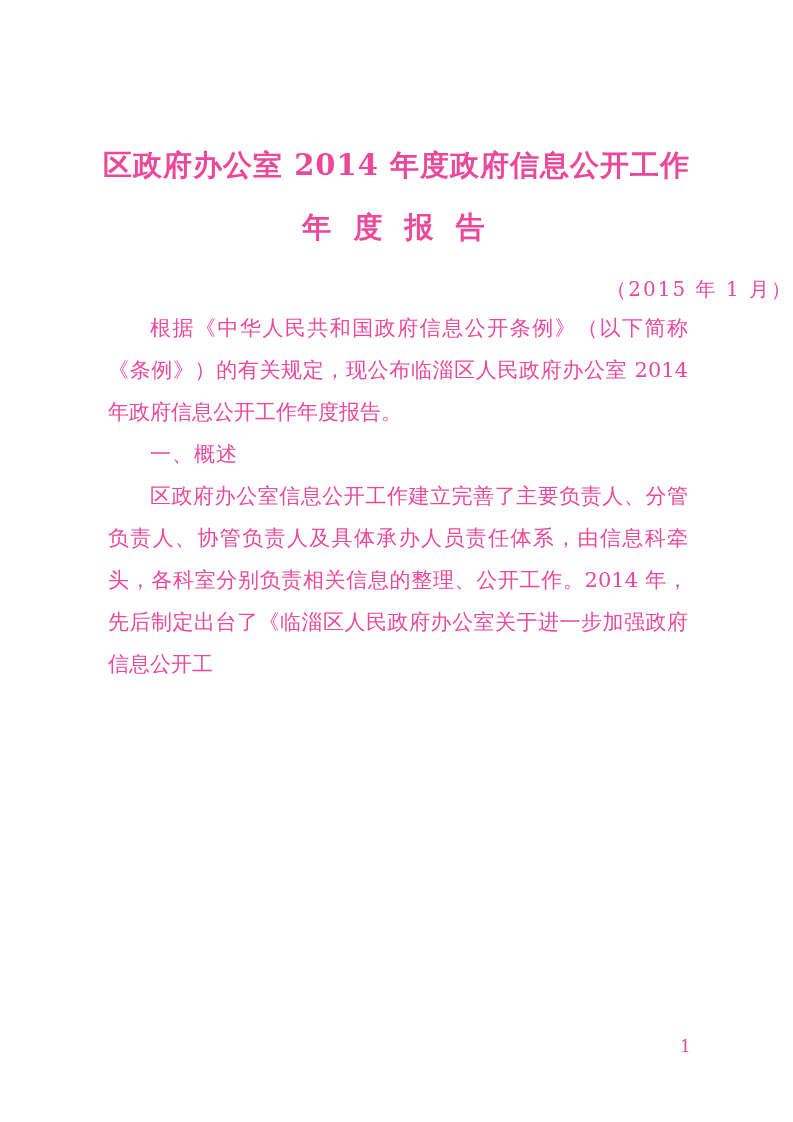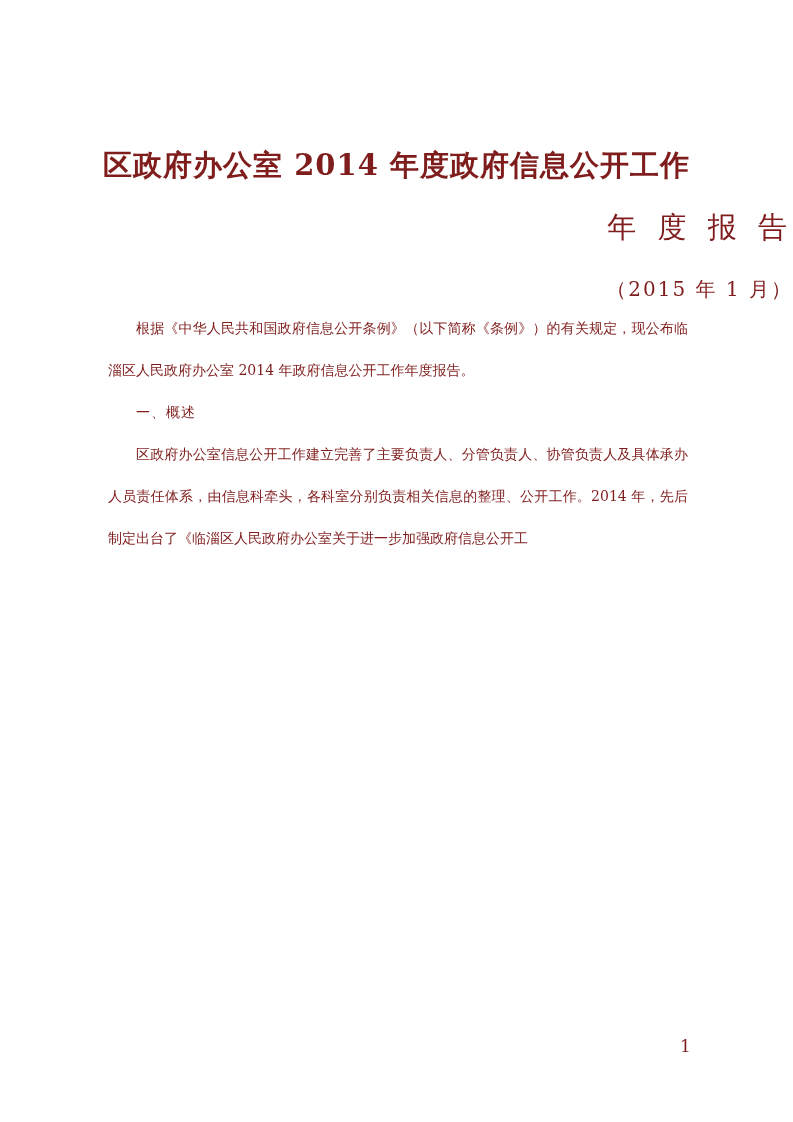--- a/index.html
+++ b/index.html
@@ -6,61 +6,61 @@
     margin: 0;
     padding: 0;
     background: #e8e8e8;
   }
   .page {
     position: relative;
     width: 793px;
     height: 1122px;
     margin: 0 auto;
     background: #ffffff;
-    color: #7f1d1d;
+    color: #ec4899;
     font-family: "DejaVu Serif", "Liberation Serif", serif;
     overflow: hidden;
   }
   .doc-title {
     position: absolute;
     top: 146px;
     left: 0;
     right: 0;
     text-align: center;
     font-size: 29px;
     font-weight: bold;
     letter-spacing: 1px;
     white-space: nowrap;
   }
   .doc-subtitle {
     position: absolute;
     top: 208px;
     left: 0;
     right: 0;
-    text-align: right;
+    text-align: center;
     font-size: 29px;
-    font-weight: normal;
+    font-weight: bold;
     letter-spacing: 6px;
     white-space: nowrap;
   }
   .doc-date {
     position: absolute;
     top: 276px;
     left: 0;
     right: 0;
     text-align: right;
     font-size: 20px;
     letter-spacing: 2px;
   }
   .doc-body {
     position: absolute;
     top: 307px;
     left: 108px;
     width: 580px;
-    font-size: 14px;
+    font-size: 21px;
     line-height: 42px;
     text-align: justify;
   }
   .doc-body p {
     margin: 0;
     padding: 0;
     text-indent: 2em;
   }
   .doc-body p.heading {
     font-family: "DejaVu Sans", "Liberation Sans", sans-serif;

